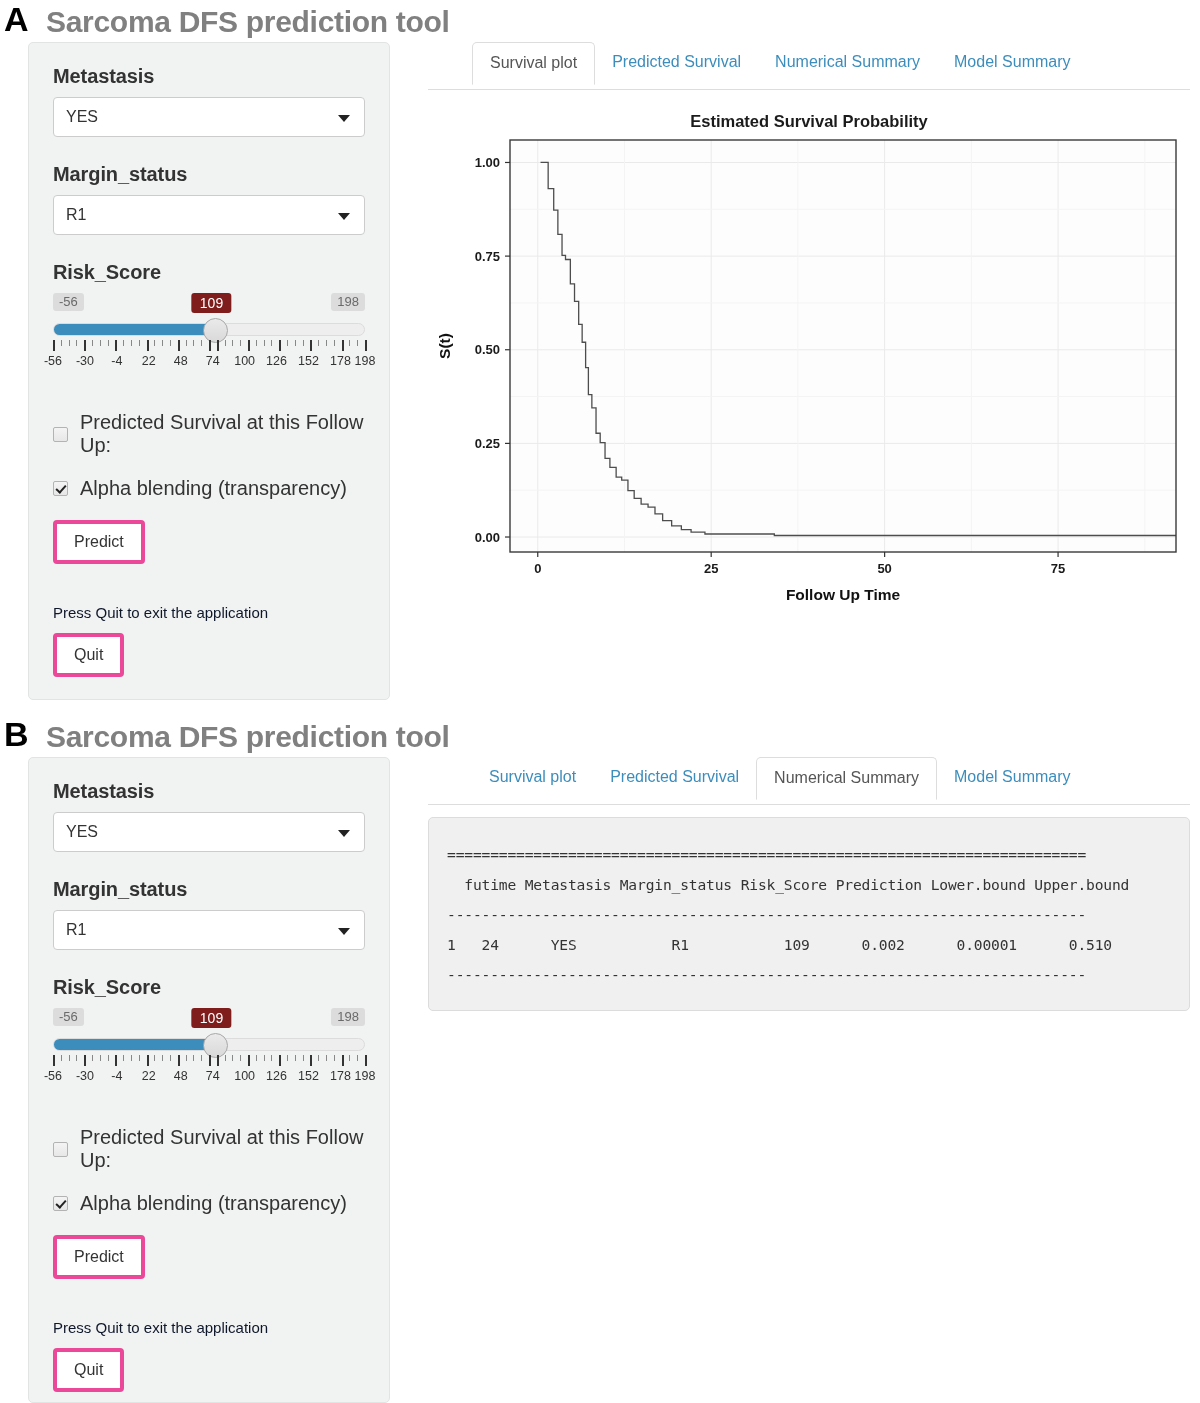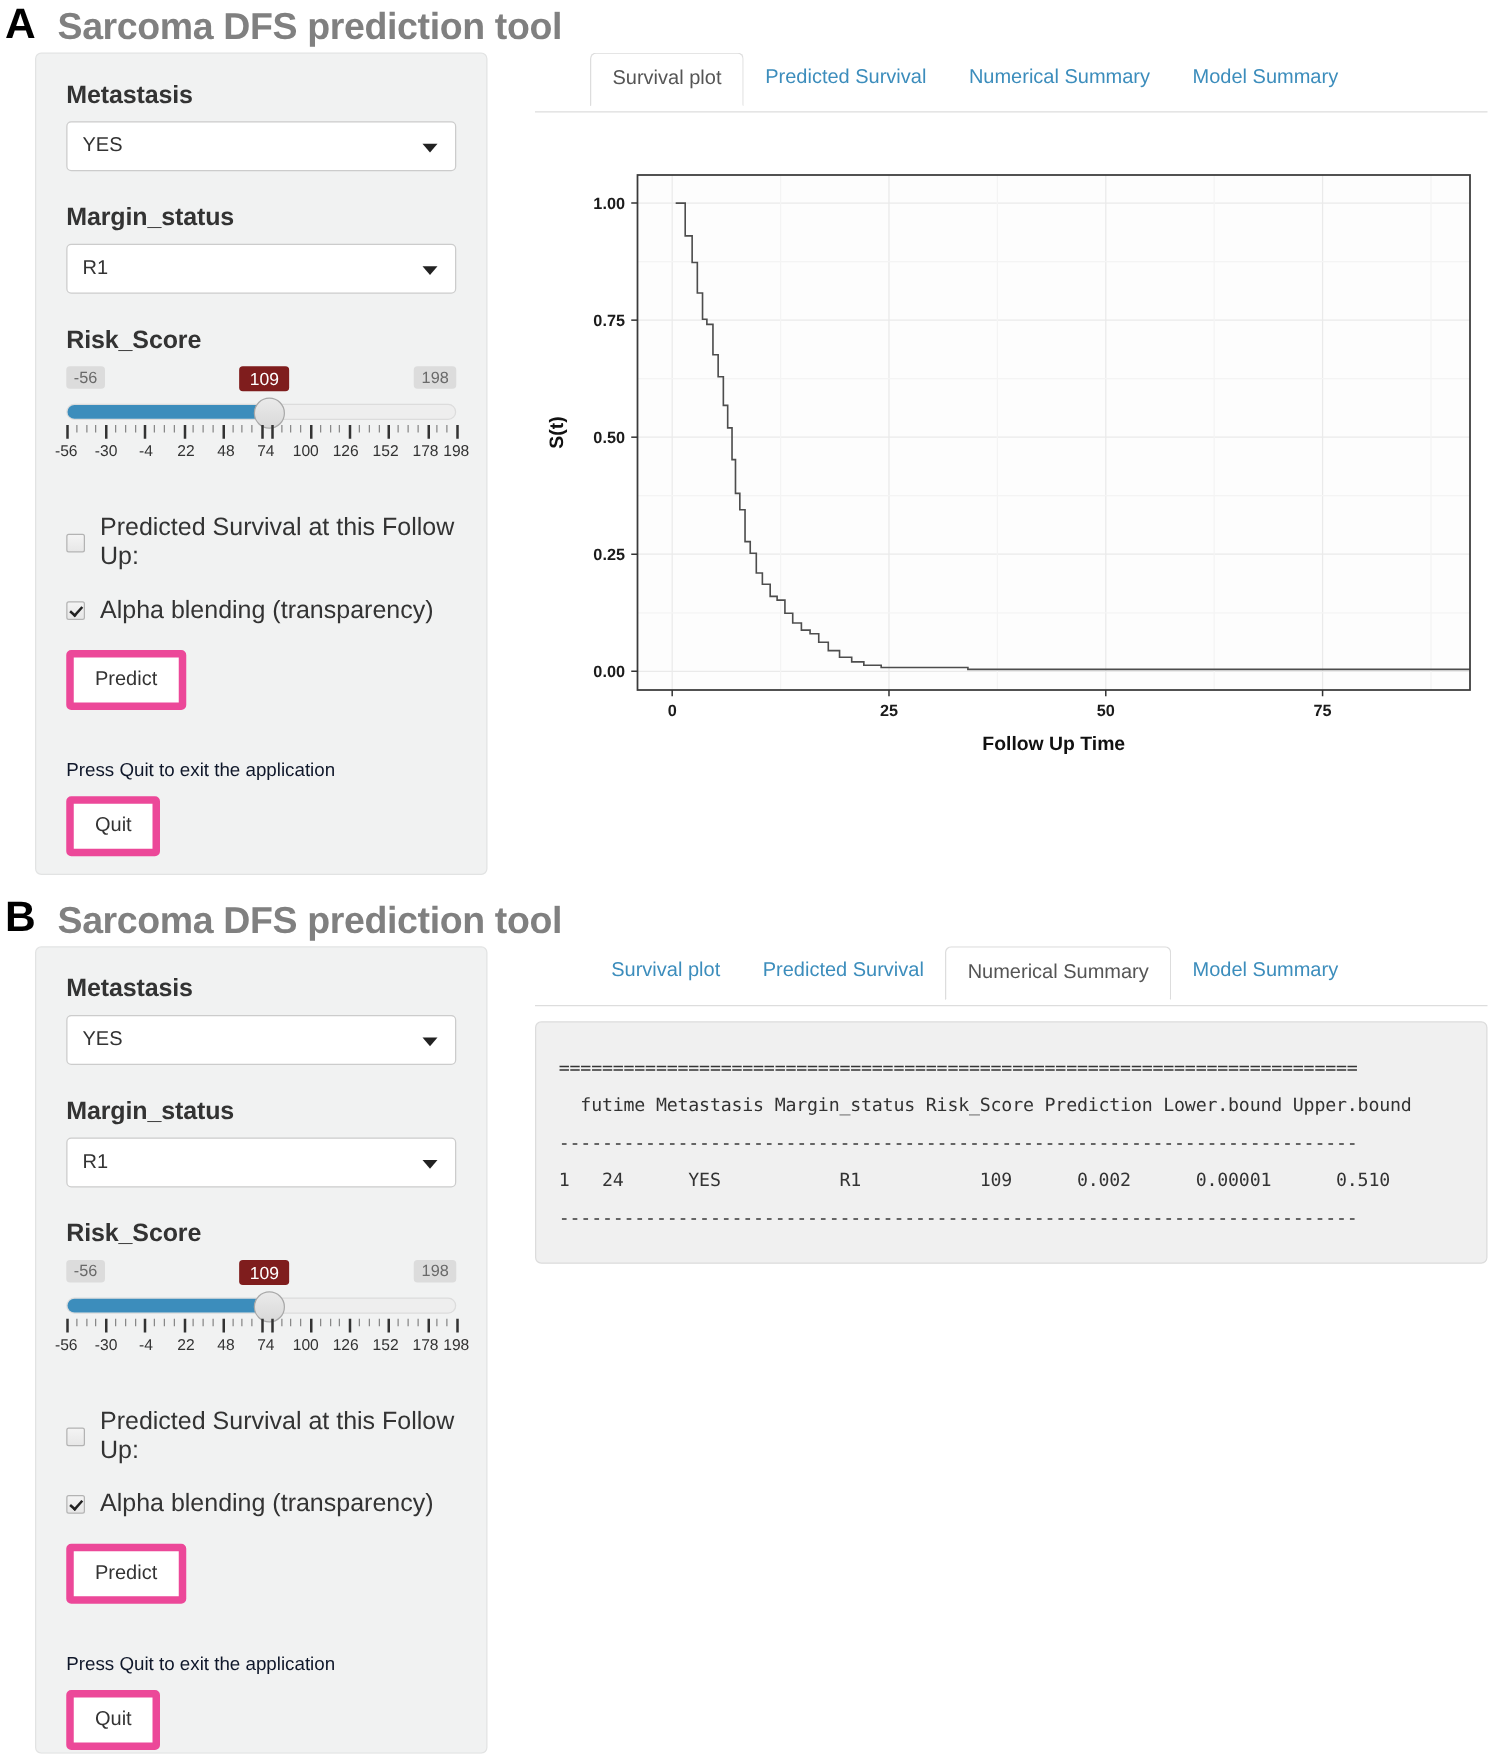--- a/index.html
+++ b/index.html
@@ -163,21 +163,21 @@
     width: 4px; height: 8px;
     border: solid #222;
     border-width: 0 2px 2px 0;
     transform: rotate(42deg);
   }
   .check-label { font-size: 20px; color: #333; }
 
   .btn {
     display: inline-block;
     background: #fff;
-    border: 6px solid #ec4899;
+    border: 4px solid #ec4899;
     border-radius: 4px;
     padding: 10px 17px;
     font-size: 16px;
     color: #333;
     font-family: "Liberation Sans", sans-serif;
     line-height: 1;
   }
   .hint {
     font-size: 15px;
     color: #0f172a;
@@ -345,20 +345,21 @@
       </div>
 
       <div class="main">
         <div class="tabs">
             <div class="tab active"><span>Survival plot</span></div>
             <div class="tab"><span>Predicted Survival</span></div>
             <div class="tab"><span>Numerical Summary</span></div>
             <div class="tab"><span>Model Summary</span></div>
           </div>
         <div class="chart-area">
+          <div class="chart-title">Estimated Survival Probability</div>
           <svg class="chart-svg" id="chart-svg" width="762" height="480">
               <rect x="82" y="10" width="666" height="412" fill="#fdfdfd"></rect>
               <g>
                 <line x1="82" x2="748" y1="407.0181818181818" y2="407.0181818181818" stroke="#eaeaea" stroke-width="1"></line>
                 <line x1="82" x2="748" y1="313.3818181818182" y2="313.3818181818182" stroke="#eaeaea" stroke-width="1"></line>
                 <line x1="82" x2="748" y1="219.74545454545455" y2="219.74545454545455" stroke="#eaeaea" stroke-width="1"></line>
                 <line x1="82" x2="748" y1="126.10909090909092" y2="126.10909090909092" stroke="#eaeaea" stroke-width="1"></line>
                 <line x1="82" x2="748" y1="32.4727272727273" y2="32.4727272727273" stroke="#eaeaea" stroke-width="1"></line>
                 <line y1="10" y2="422" x1="109.75" x2="109.75" stroke="#eaeaea" stroke-width="1"></line>
                 <line y1="10" y2="422" x1="283.1875" x2="283.1875" stroke="#eaeaea" stroke-width="1"></line>

